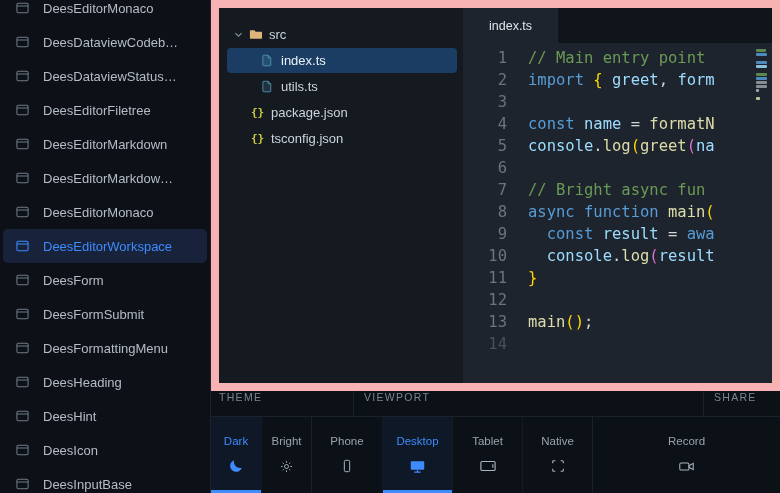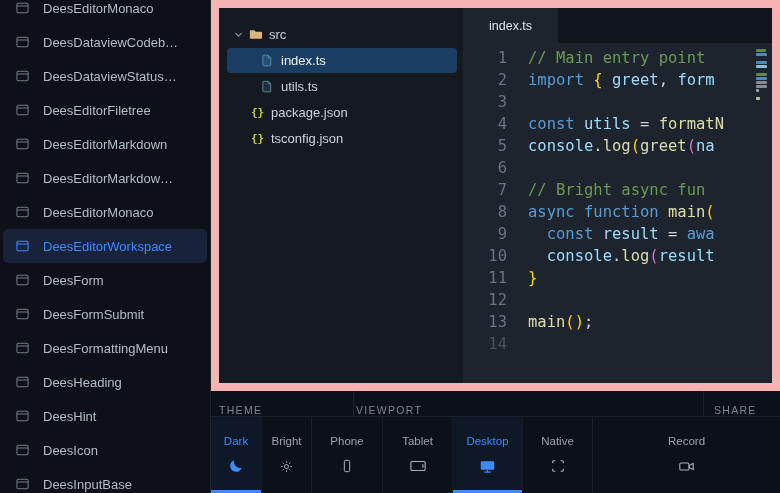--- a/index.html
+++ b/index.html
@@ -52,23 +52,23 @@
   .tok-plain{color:var(--plain,#d4d4d4);}
   .tok-brace1{color:var(--brace1,#ffd700);}
   .tok-brace2{color:var(--brace2,#da70d6);}
   .minimap{position:absolute;top:4px;right:3px;width:13px;height:320px;}
   .mm-bar{position:absolute;left:0;height:2.5px;border-radius:1px;opacity:.85;}
 
   
   .controls{flex:1;display:flex;flex-direction:column;background:#0c1117;min-height:0;}
   .ctl-header{display:flex;height:25px;flex:0 0 25px;align-items:center;border-bottom:1px solid #1b222c;
               font-size:10.5px;letter-spacing:1.3px;color:#7d8590;}
-  .ctl-head-cell{box-sizing:border-box;height:100%;display:flex;align-items:flex-end;}
+  .ctl-head-cell{box-sizing:border-box;height:100%;display:flex;align-items:flex-start;}
   .ctl-head-cell.g0{width:142px;padding-left:8px;}
-  .ctl-head-cell.g1{width:350px;padding-left:2px;border-left:1px solid #1b222c;}
+  .ctl-head-cell.g1{width:350px;padding-left:10px;border-left:1px solid #1b222c;}
   .ctl-head-cell.g2{flex:1;padding-left:10px;border-left:1px solid #1b222c;}
   .ctl-buttons{flex:1;display:flex;min-height:0;}
   .ctl-group{display:flex;box-sizing:border-box;}
   .ctl-group.g1,.ctl-group.g2{border-left:1px solid #1b222c;}
   .ctl-group.g2{flex:1;}
   .ctl-btn{display:flex;flex-direction:column;align-items:center;justify-content:center;gap:10px;
            color:#9aa3ad;font-size:11.5px;cursor:pointer;box-sizing:border-box;}
   .ctl-btn + .ctl-btn{border-left:1px solid #151b24;}
   .g0 .ctl-btn{width:50px;text-align:center;}
   .g1 .ctl-btn{width:70px;}
@@ -272,21 +272,21 @@
           <div class="tabbar">
             <div class="tab">
               <span>index.ts</span>
             </div>
           </div>
           <div class="code">
             <div>
                 <div class="code-line"><span class="ln">1</span><span class="lc"><span class="tok-comment">// Main entry point</span></span></div>
                 <div class="code-line"><span class="ln">2</span><span class="lc"><span class="tok-keyword">import</span><span class="tok-plain"> </span><span class="tok-brace1">{</span><span class="tok-plain"> </span><span class="tok-variable">greet</span><span class="tok-plain">, </span><span class="tok-variable">form</span></span></div>
                 <div class="code-line"><span class="ln">3</span><span class="lc"></span></div>
-                <div class="code-line"><span class="ln">4</span><span class="lc"><span class="tok-keyword">const</span><span class="tok-plain"> </span><span class="tok-variable">utils</span><span class="tok-plain"> = </span><span class="tok-function">formatN</span></span></div>
+                <div class="code-line"><span class="ln">4</span><span class="lc"><span class="tok-keyword">const</span><span class="tok-plain"> </span><span class="tok-variable">name</span><span class="tok-plain"> = </span><span class="tok-function">formatN</span></span></div>
                 <div class="code-line"><span class="ln">5</span><span class="lc"><span class="tok-variable">console</span><span class="tok-plain">.</span><span class="tok-function">log</span><span class="tok-brace1">(</span><span class="tok-function">greet</span><span class="tok-brace2">(</span><span class="tok-variable">na</span></span></div>
                 <div class="code-line"><span class="ln">6</span><span class="lc"></span></div>
                 <div class="code-line"><span class="ln">7</span><span class="lc"><span class="tok-comment">// Bright async fun</span></span></div>
                 <div class="code-line"><span class="ln">8</span><span class="lc"><span class="tok-keyword">async</span><span class="tok-plain"> </span><span class="tok-keyword">function</span><span class="tok-plain"> </span><span class="tok-function">main</span><span class="tok-brace1">(</span></span></div>
                 <div class="code-line"><span class="ln">9</span><span class="lc"><span class="tok-plain">  </span><span class="tok-keyword">const</span><span class="tok-plain"> </span><span class="tok-variable">result</span><span class="tok-plain"> = </span><span class="tok-keyword">awa</span></span></div>
                 <div class="code-line"><span class="ln">10</span><span class="lc"><span class="tok-plain">  </span><span class="tok-variable">console</span><span class="tok-plain">.</span><span class="tok-function">log</span><span class="tok-brace2">(</span><span class="tok-variable">result</span></span></div>
                 <div class="code-line"><span class="ln">11</span><span class="lc"><span class="tok-brace1">}</span></span></div>
                 <div class="code-line"><span class="ln">12</span><span class="lc"></span></div>
                 <div class="code-line"><span class="ln">13</span><span class="lc"><span class="tok-function">main</span><span class="tok-brace1">(</span><span class="tok-brace1">)</span><span class="tok-plain">;</span></span></div>
                 <div class="code-line"><span class="ln">14</span><span class="lc"></span></div>
@@ -342,35 +342,35 @@
           </div>
           <div class="ctl-group g1">
             <div class="ctl-btn">
               <div class="ctl-label">Phone</div>
               <div class="ctl-icon">
                 <svg viewBox="0 0 24 24" width="16" height="16" fill="none" stroke="currentColor" stroke-width="1.5">
                   <rect x="8" y="3.5" width="8" height="17" rx="1.8"></rect>
                 </svg>
               </div>
             </div>
+            <div class="ctl-btn selected">
+              <div class="ctl-label">Desktop</div>
+              <div class="ctl-icon">
+                <svg viewBox="0 0 24 24" width="17" height="17">
+                  <rect x="2.5" y="4.5" width="19" height="12" rx="1.2" fill="currentColor"></rect>
+                  <path d="M12 16.5v3M7.5 20h9" stroke="currentColor" stroke-width="1.6" fill="none"></path>
+                </svg>
+              </div>
+            </div>
             <div class="ctl-btn">
               <div class="ctl-label">Tablet</div>
               <div class="ctl-icon">
                 <svg viewBox="0 0 24 24" width="18" height="18" fill="none" stroke="currentColor" stroke-width="1.5">
                   <rect x="2.5" y="6" width="19" height="12" rx="1.8"></rect>
                   <path d="M18.5 9.8v4.4"></path>
-                </svg>
-              </div>
-            </div>
-            <div class="ctl-btn selected">
-              <div class="ctl-label">Desktop</div>
-              <div class="ctl-icon">
-                <svg viewBox="0 0 24 24" width="17" height="17">
-                  <rect x="2.5" y="4.5" width="19" height="12" rx="1.2" fill="currentColor"></rect>
-                  <path d="M12 16.5v3M7.5 20h9" stroke="currentColor" stroke-width="1.6" fill="none"></path>
                 </svg>
               </div>
             </div>
             <div class="ctl-btn">
               <div class="ctl-label">Native</div>
               <div class="ctl-icon">
                 <svg viewBox="0 0 24 24" width="16" height="16" fill="none" stroke="currentColor" stroke-width="1.6">
                   <path d="M8 4H5.5A1.5 1.5 0 0 0 4 5.5V8M16 4h2.5A1.5 1.5 0 0 1 20 5.5V8M8 20H5.5A1.5 1.5 0 0 1 4 18.5V16M16 20h2.5a1.5 1.5 0 0 0 1.5-1.5V16"></path>
                 </svg>
               </div>

